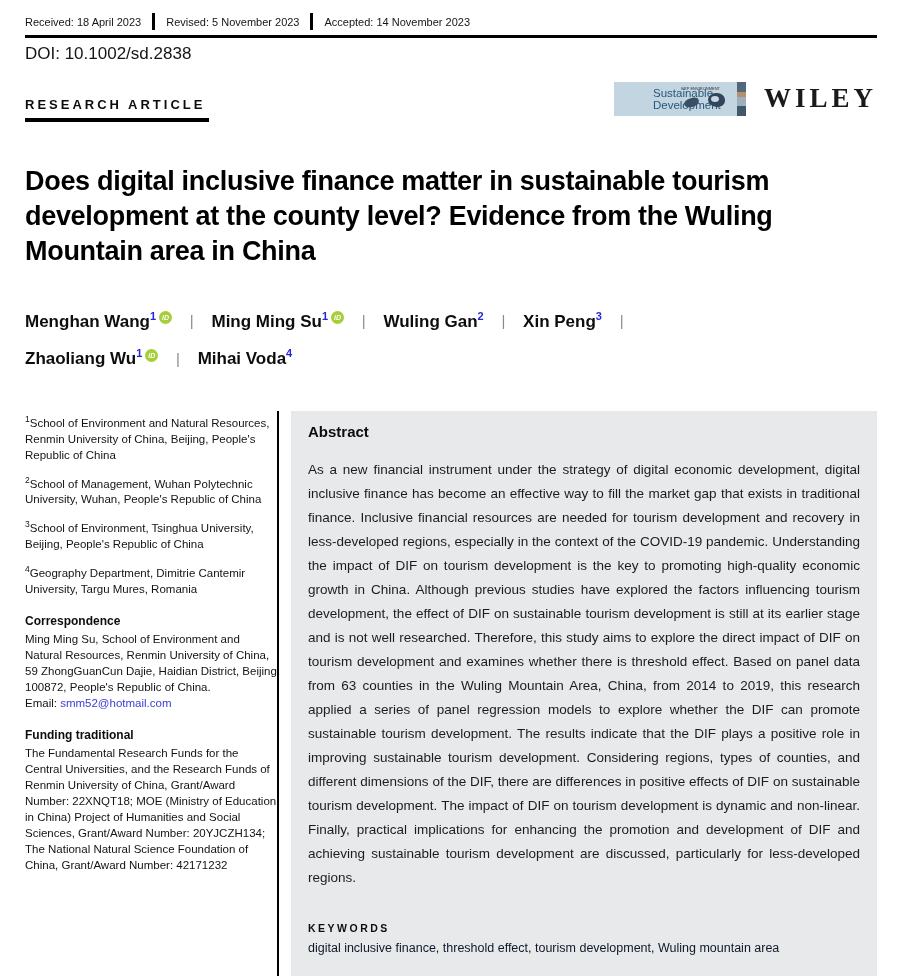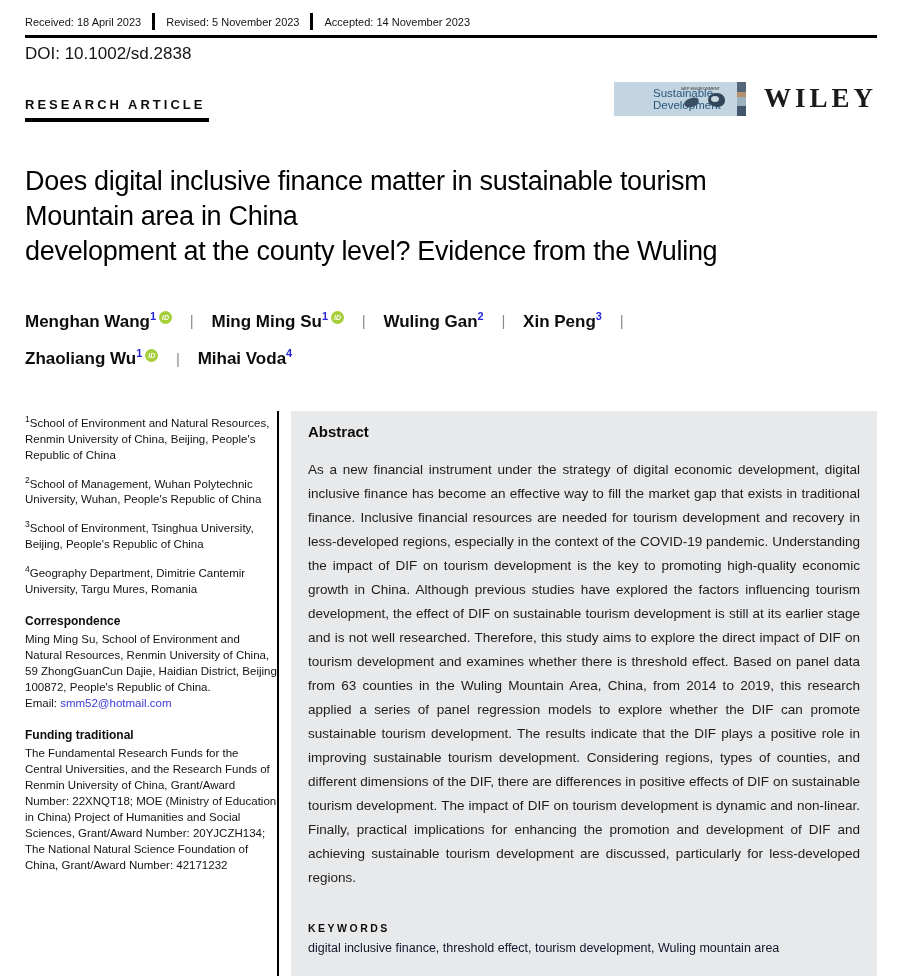--- a/index.html
+++ b/index.html
@@ -49,21 +49,21 @@
   .jl-strip{
     position:absolute;right:0;top:0;width:9px;height:34px;
     background:linear-gradient(#54677a 0 28%, #b5906f 28% 45%, #9fb0bd 45% 70%, #41576b 70% 100%);
   }
   .wiley{
     font-family:"Liberation Serif",serif;font-size:27px;letter-spacing:4px;
     font-weight:600;color:#1a1a1a;margin-left:18px;
   }
   
   .title{
-    margin:42px 24px 0 25px;font-size:27px;font-weight:normal;line-height:35px;
+    margin:42px 24px 0 25px;font-size:27px;font-weight:bold;line-height:35px;
     letter-spacing:-0.3px;color:#000;
   }
   .title span{display:block;}
   
   .authors{margin:31px 24px 0 25px;font-size:17px;font-weight:bold;color:#0d0d0d;}
   .authors-line{line-height:33px;white-space:nowrap;}
   .asup{color:var(--superscript-blue);font-size:11px;vertical-align:super;font-weight:bold;}
   .asep{color:#8a8a8a;font-weight:400;margin:0 13px;font-size:15px;}
   .orcid{
     display:inline-block;width:13px;height:13px;border-radius:50%;
@@ -124,22 +124,22 @@
           <span class="blob2"></span>
         </div>
         <div class="jl-strip"></div>
       </div>
       <div class="wiley">WILEY</div>
     </div>
   </div>
 
   <h1 class="title">
     <span>Does digital inclusive finance matter in sustainable tourism</span>
+    <span>development at the county level? Evidence from the Wuling</span>
     <span>Mountain area in China</span>
-    <span>development at the county level? Evidence from the Wuling</span>
   </h1>
 
   <div class="authors">
     <div class="authors-line">
       <span>Menghan Wang</span><sup class="asup">1</sup><span class="orcid">iD</span>
       <span class="asep">|</span>
       <span>Ming Ming Su</span><sup class="asup">1</sup><span class="orcid">iD</span>
       <span class="asep">|</span>
       <span>Wuling Gan</span><sup class="asup">2</sup>
       <span class="asep">|</span>

